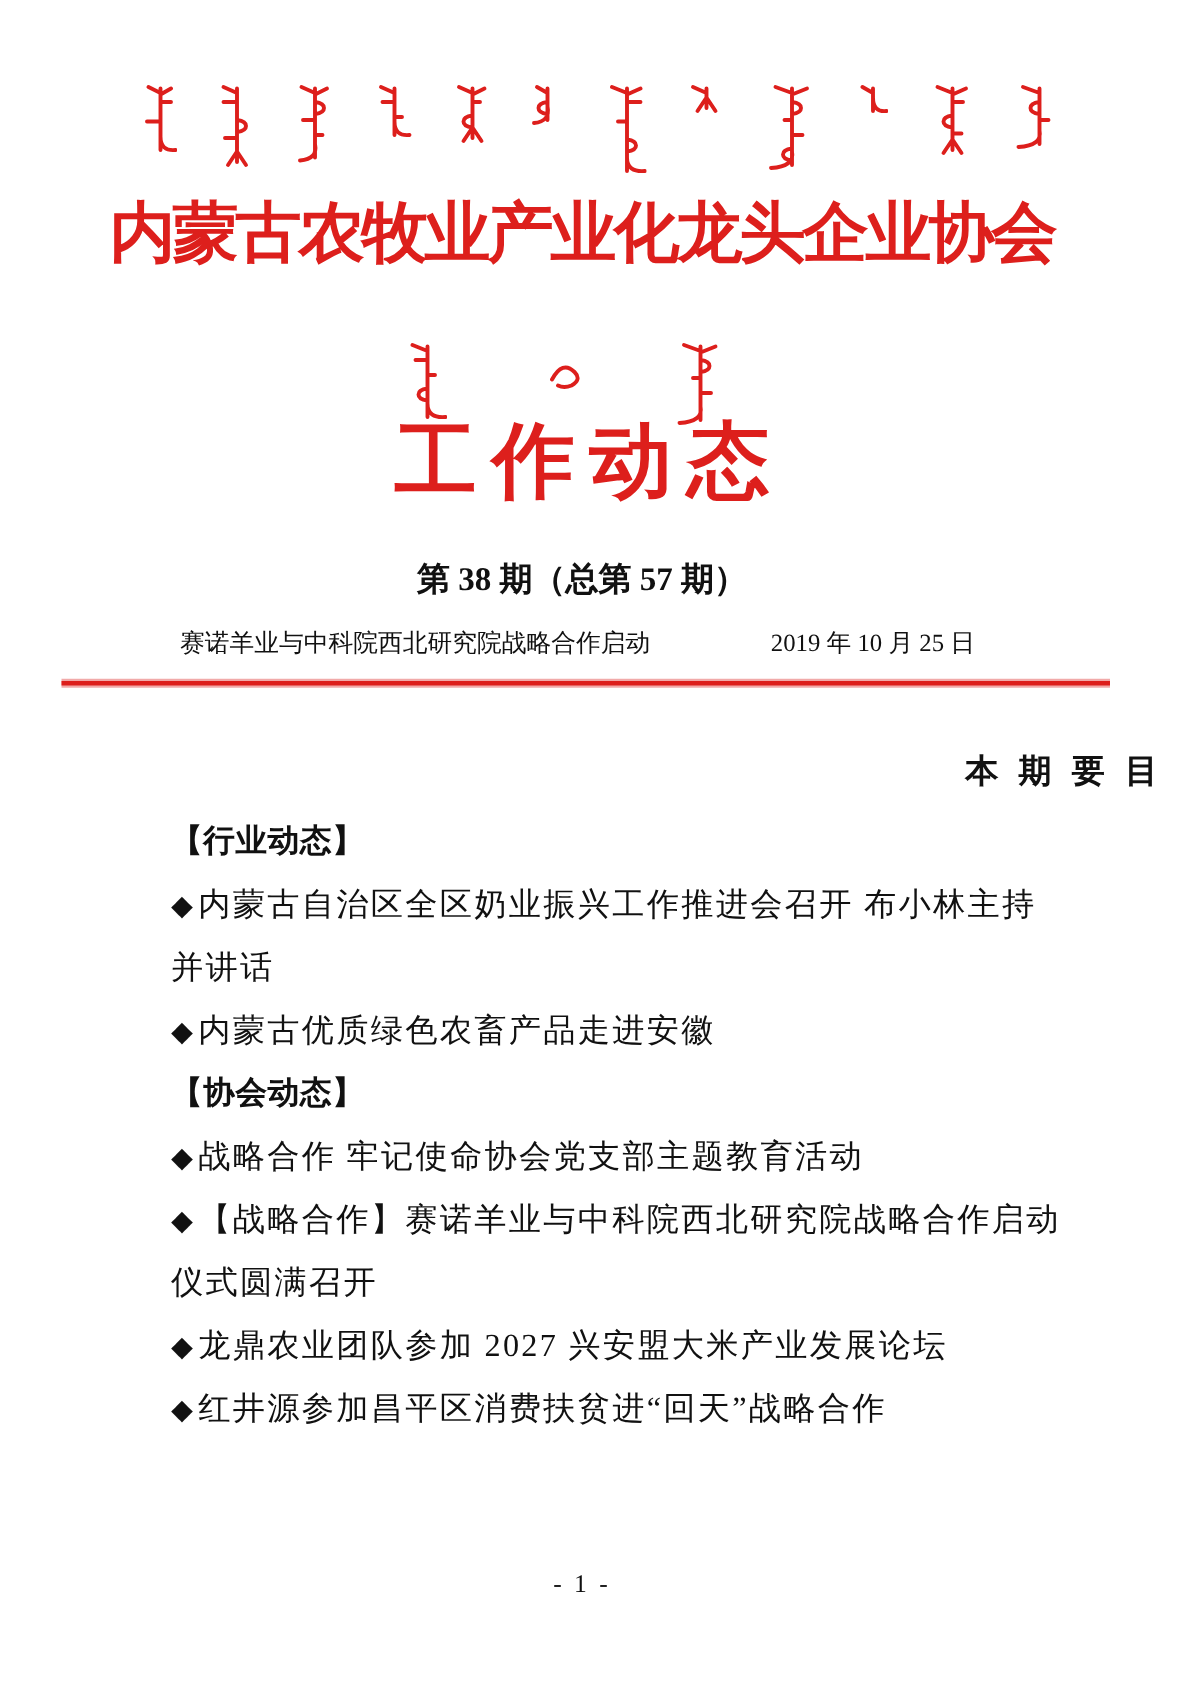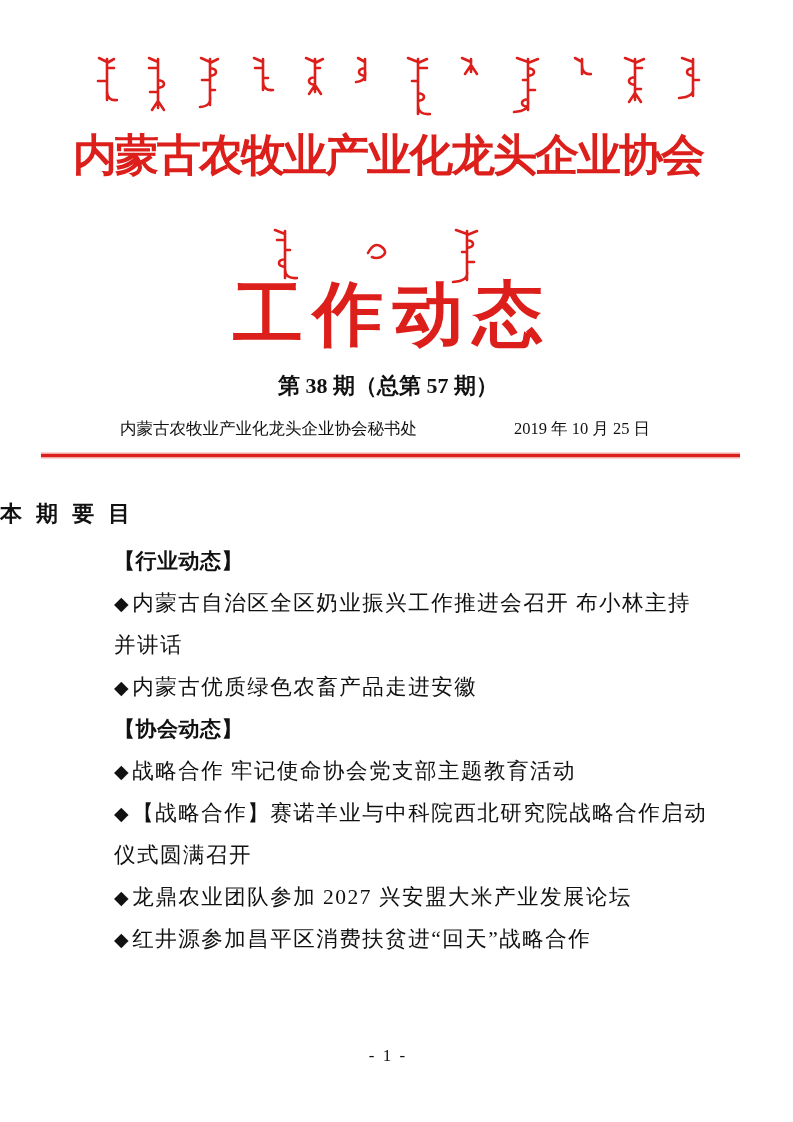--- a/index.html
+++ b/index.html
@@ -25,21 +25,21 @@
     position:absolute;top:127px;left:0;right:0;
     text-align:center;
     font-size:44px;font-weight:bold;letter-spacing:-2px;
     line-height:1.3;
     color:var(--red);
     white-space:nowrap;
   }
   .bulletin-title{
     position:absolute;top:280px;left:0;right:0;
     text-align:center;
-    font-size:70px;font-weight:900;letter-spacing:10px;
+    font-size:55px;font-weight:900;letter-spacing:10px;
     padding-left:10px;
     line-height:1;
     color:var(--red);
     white-space:nowrap;
   }
   .issue-line{
     position:absolute;top:371px;left:0;right:0;
     text-align:center;
     font-size:22px;font-weight:bold;
     white-space:nowrap;
@@ -51,22 +51,22 @@
     white-space:nowrap;
   }
   .rule{
     position:absolute;top:454px;left:41px;right:36px;height:3px;
     background:var(--red);
     box-shadow:0 -1.5px 0 rgba(221,42,40,.4), 0 1.5px 0 rgba(221,42,40,.4);
   }
   
   .toc-heading{
     position:absolute;top:499px;left:0;right:0;
-    text-align:left;
-    font-family:Liberation Sans, sans-serif;
+    text-align:right;
+    font-family:Liberation Serif, serif;
     font-size:22px;font-weight:bold;letter-spacing:4px;
     white-space:nowrap;
   }
   .toc{
     position:absolute;top:540px;left:114px;right:100px;
   }
   .toc-entry{
     height:42px;line-height:42px;
     font-size:21.5px;
     white-space:nowrap;
@@ -142,21 +142,21 @@
       <span class="g3"><svg width="34" height="58" viewBox="0 0 34 58">
           <path d="M19 3 V52 M19 6 l-11 -4 M19 7 l10 -4 M19 12 c8 1 8 7 0 8 M19 24 h-5 M19 34 h7 M19 43 q2 10 -14 11" stroke="#dd1f1c" stroke-width="2.6" fill="none" stroke-linecap="round"></path>
         </svg></span>
     </div>
 
   <div class="bulletin-title">工作动态</div>
 
   <div class="issue-line">第 38 期（总第 57 期）</div>
 
   <div class="pub-line">
-    <span>内蒙古农牧业产业化龙头企业协会秘书处</span>
+    <span>赛诺羊业与中科院西北研究院战略合作启动</span>
     <span>2019 年 10 月 25 日</span>
   </div>
 
   <div class="rule"></div>
 
   <div class="toc-heading">本 期 要 目</div>
 
   <div class="toc" id="toc-list">
       <div class="toc-entry section"><span>【行业动态】</span></div>
       <div class="toc-entry item"><span class="bullet">◆</span><span>内蒙古自治区全区奶业振兴工作推进会召开 布小林主持</span></div>

